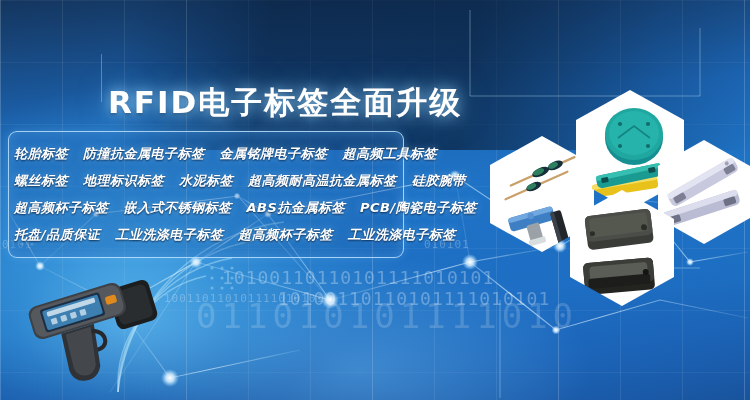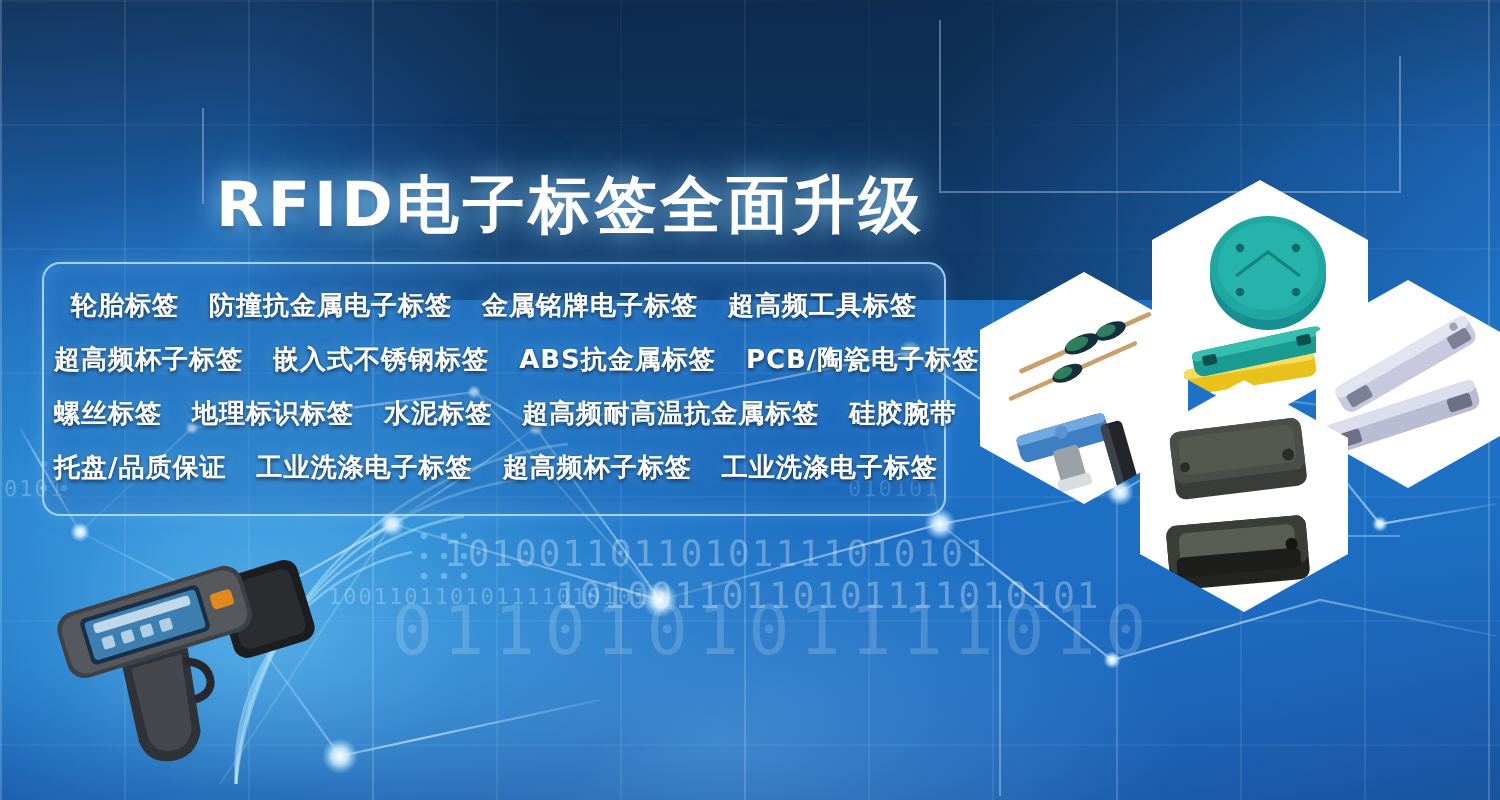--- a/index.html
+++ b/index.html
@@ -73,27 +73,28 @@
   }
   .subline{
     position:absolute;left:112px;top:100px;
     font-size:15px;font-weight:bold;color:#ffffff;letter-spacing:2px;
     text-shadow:0 0 10px rgba(150,215,255,.7);
   }
   .subline span{margin-right:24px;}
 
   
   .panel{
-    position:absolute;left:21px;top:131px;width:452px;
+    position:absolute;left:8px;top:131px;width:396px;
     border:1px solid rgba(190,228,255,.85);
     border-radius:9px;
     background:linear-gradient(180deg, rgba(36,110,190,.38) 0%, rgba(30,95,175,.30) 50%, rgba(28,92,170,.34) 100%);
     box-shadow:0 0 14px rgba(120,195,255,.28) inset, 0 0 8px rgba(120,195,255,.25);
     padding:8px 0 9px 0;
     box-sizing:border-box;
+    font-style:italic;
   }
   .prow{
     text-align:center;color:#ffffff;font-size:13px;font-weight:bold;
     letter-spacing:.5px;line-height:27px;white-space:nowrap;
     text-shadow:0 1px 2px rgba(4,26,56,.85),0 0 8px rgba(140,210,255,.45);
   }
   .prow span{margin:0 5px;}
 
   
   .hex{
@@ -335,33 +336,33 @@
 
 
   <div class="panel">
     <div class="prow">
       <span>轮胎标签</span>
       <span>防撞抗金属电子标签</span>
       <span>金属铭牌电子标签</span>
       <span>超高频工具标签</span>
     </div>
     <div class="prow">
-      <span>超高频杯子标签</span>
-      <span>嵌入式不锈钢标签</span>
-      <span>ABS抗金属标签</span>
-      <span>PCB/陶瓷电子标签</span>
-    </div>
-    <div class="prow">
       <span>螺丝标签</span>
       <span>地理标识标签</span>
       <span>水泥标签</span>
       <span>超高频耐高温抗金属标签</span>
       <span>硅胶腕带</span>
     </div>
     <div class="prow">
+      <span>超高频杯子标签</span>
+      <span>嵌入式不锈钢标签</span>
+      <span>ABS抗金属标签</span>
+      <span>PCB/陶瓷电子标签</span>
+    </div>
+    <div class="prow">
       <span>托盘/品质保证</span>
       <span>工业洗涤电子标签</span>
       <span>超高频杯子标签</span>
       <span>工业洗涤电子标签</span>
     </div>
   </div>
 
 </div>
 
 </body></html>

